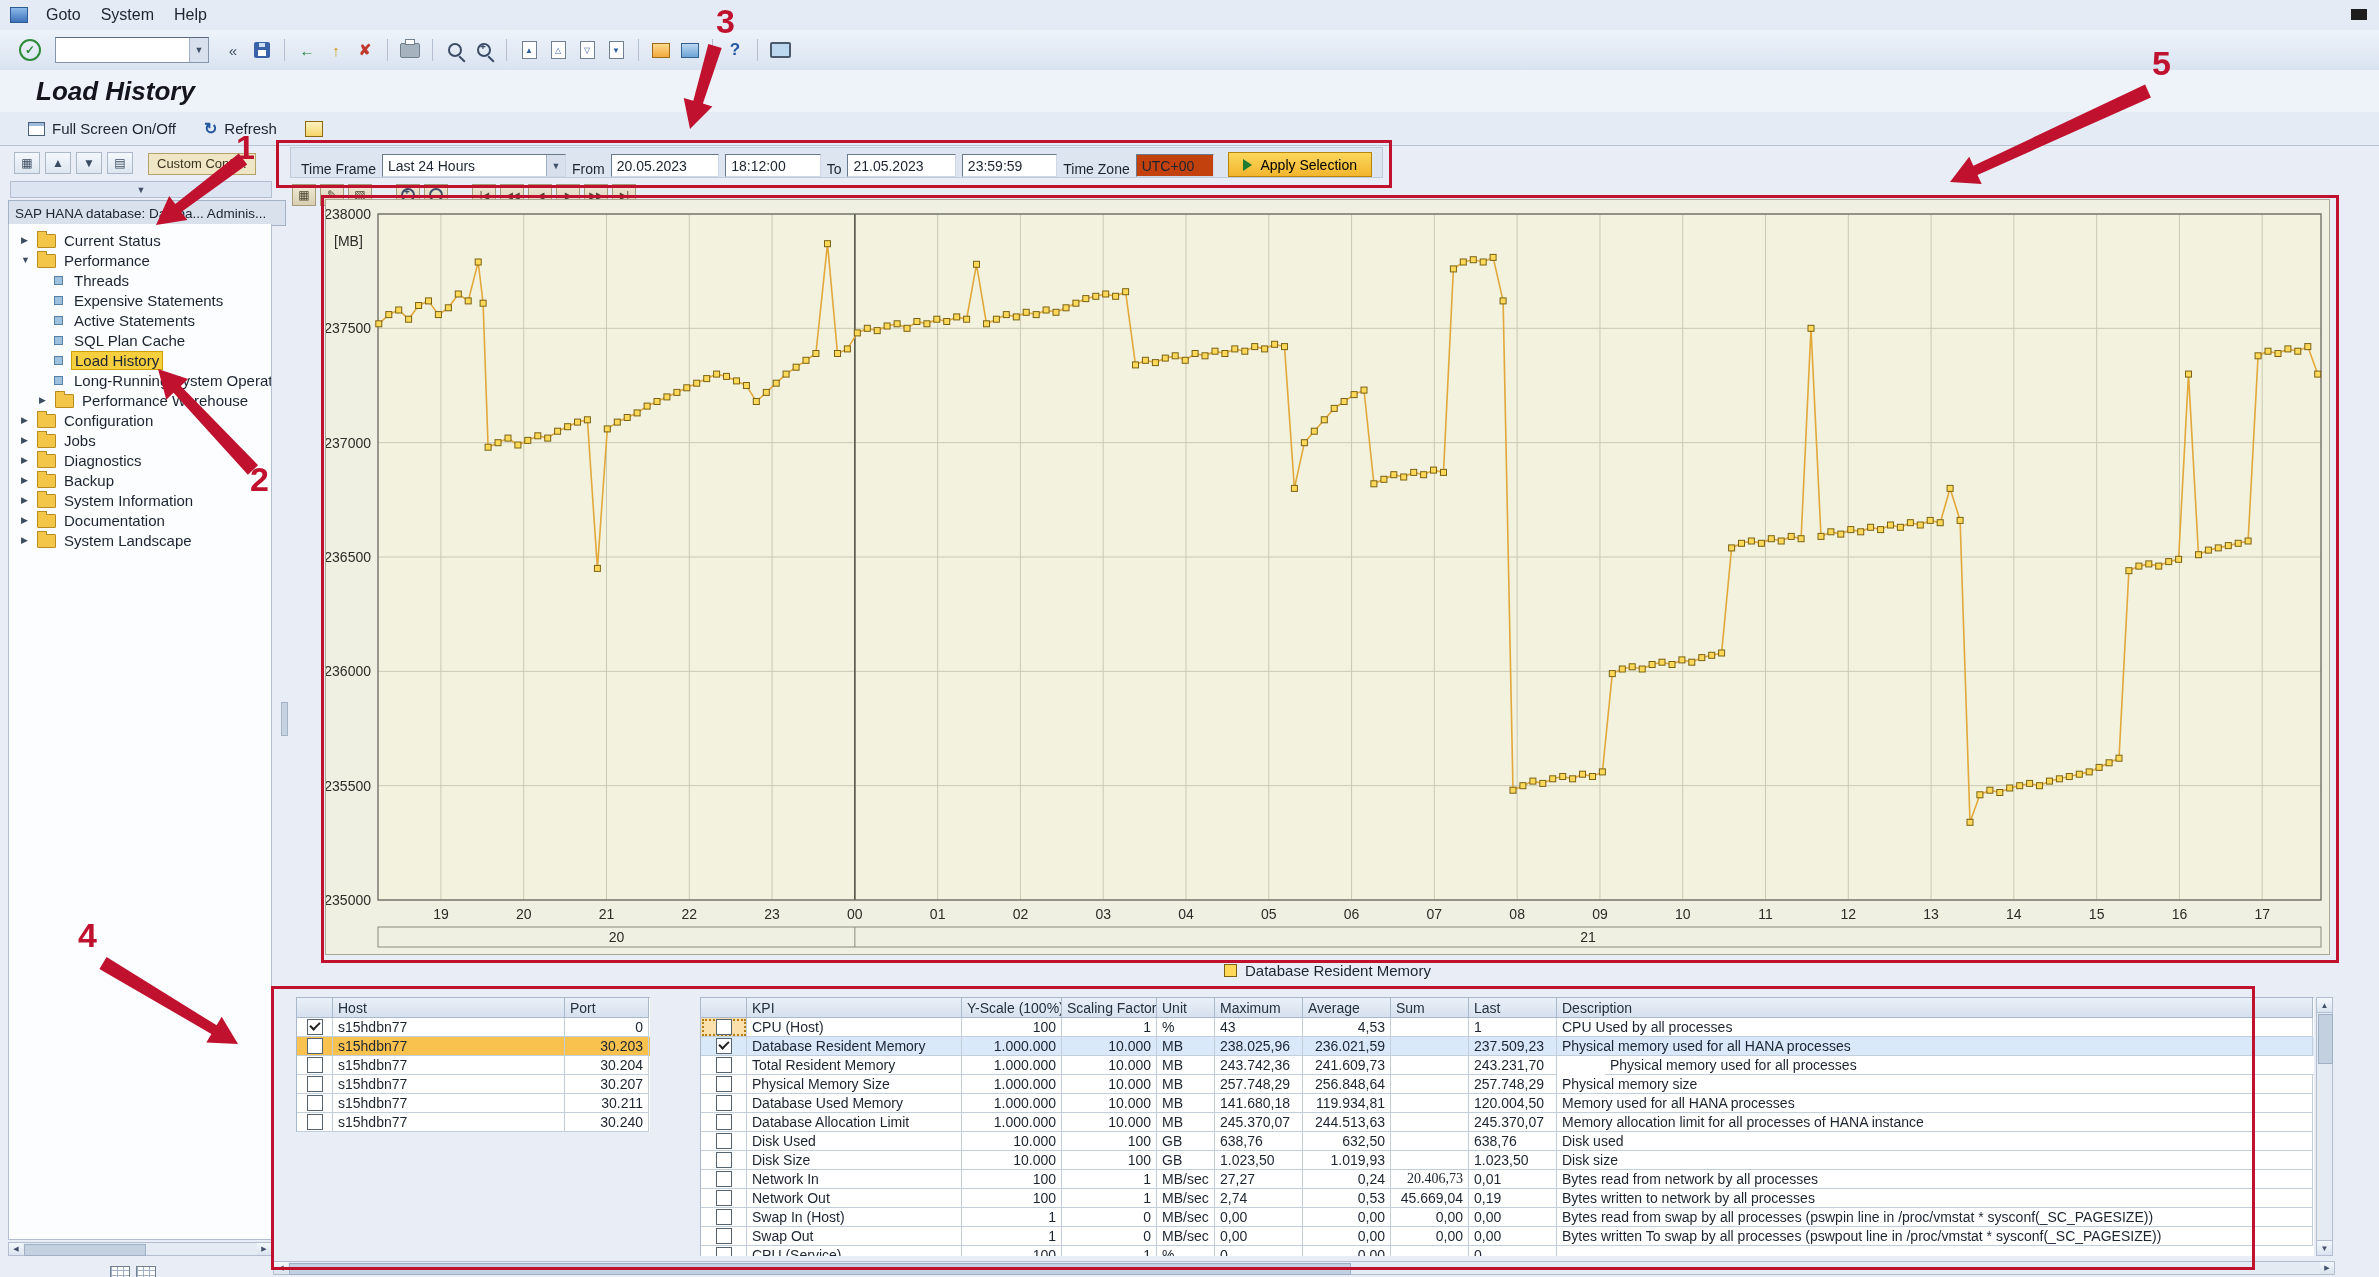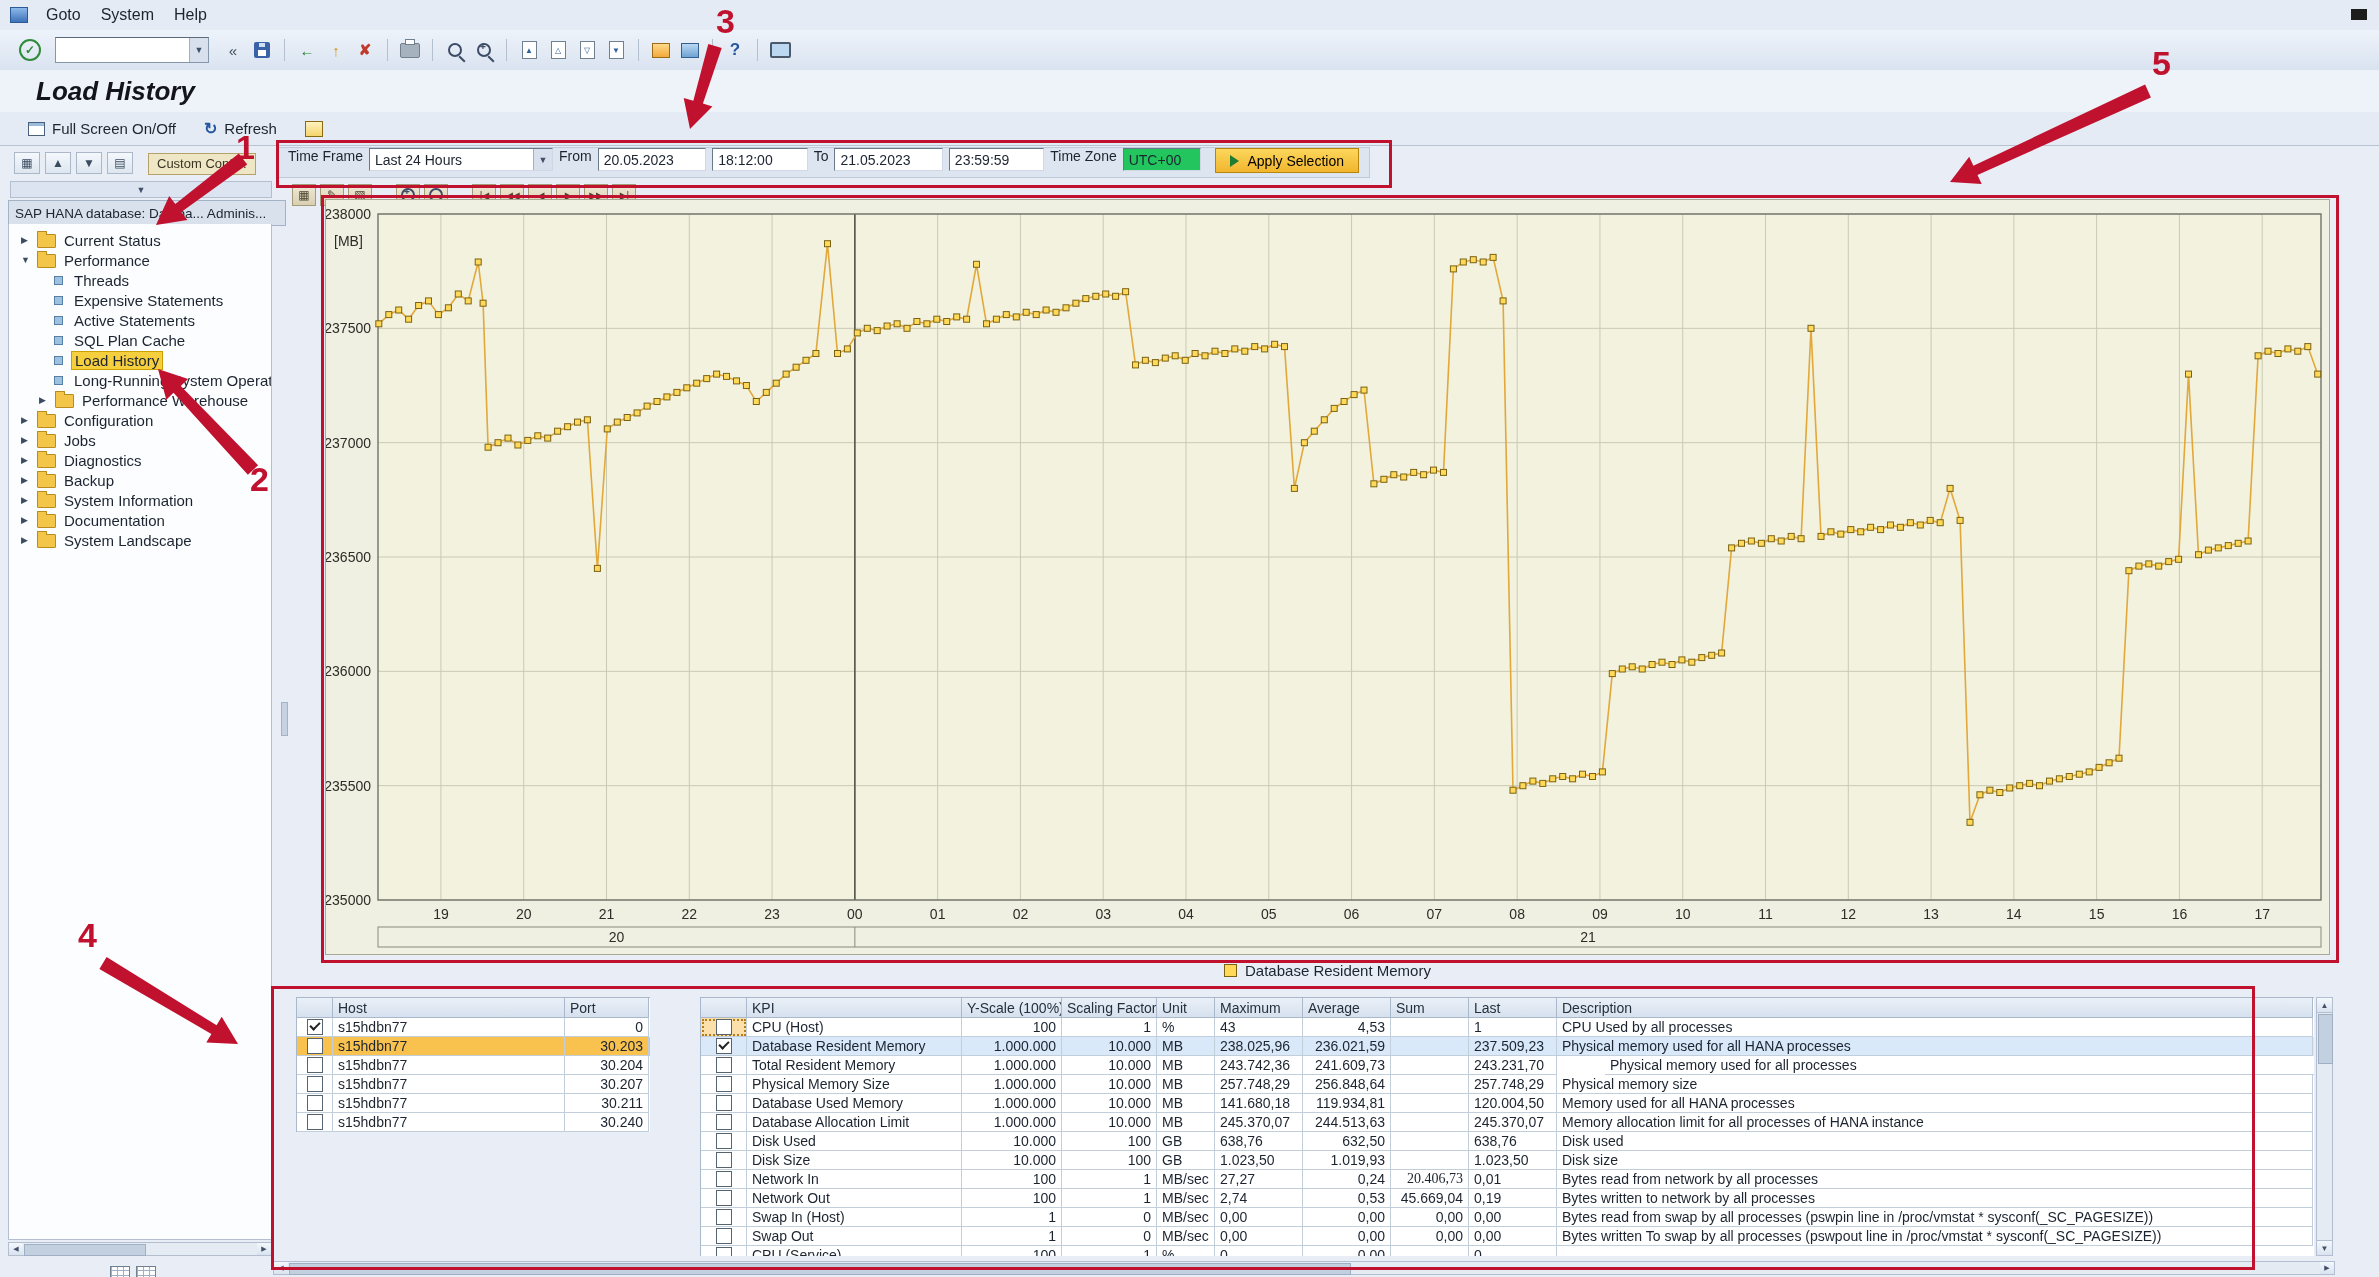--- a/index.html
+++ b/index.html
@@ -72,27 +72,27 @@
   .folder{width:17px;height:12px;background:#f3c64a;border:1px solid #b98c1e;border-radius:1px;position:relative;flex:none;margin-top:2px}
   .folder::before{content:"";position:absolute;top:-4px;left:-1px;width:8px;height:3px;background:#f3c64a;
                   border:1px solid #b98c1e;border-bottom:none;border-radius:1px 1px 0 0}
   .leaf{width:7px;height:7px;background:#9ec1e0;border:1px solid #5580a8;flex:none;margin:0 3px 0 1px}
   .tlabel{padding:0 3px}
   .tlabel.selected{background:#f6cf3f;border:1px solid #caa000}
   .vsplit{position:absolute;left:281px;top:146px;width:7px;height:1110px}
   .grip{margin-top:556px;width:7px;height:34px;background:#c6d2e2;border:1px solid #a3b2c5;box-sizing:border-box}
 
   
-  .timebar{position:absolute;left:277px;top:147px;width:1093px;height:31px;background:#dde5f0;border:1px solid #c0cbda;
-           display:flex;align-items:flex-start;gap:6px;padding:0 10px;font-size:14px;box-sizing:border-box}
+  .timebar{position:absolute;left:290px;top:147px;width:1093px;height:31px;background:#dde5f0;border:1px solid #c0cbda;
+           display:flex;align-items:flex-end;gap:6px;padding:0 10px;font-size:14px;box-sizing:border-box}
   .tblabel{white-space:nowrap}
   .inp{height:23px;background:#fff;border:1px solid;border-color:#68798c #cfd8e4 #cfd8e4 #68798c;
        display:flex;align-items:center;padding:0 5px;font-size:14px;box-sizing:border-box;white-space:nowrap}
   .select{width:198px;justify-content:space-between;padding-right:0}
-  .w-date{width:116px}.w-time{width:102px}.w-tz{width:84px;background:#22c55e}
+  .w-date{width:116px}.w-time{width:102px}.w-tz{width:84px;background:#c2410c}
   .applybtn{height:25px;background:linear-gradient(#fcd75c,#f2b52e);border:1px solid #b8860b;
             display:flex;align-items:center;gap:8px;padding:0 14px;font-size:14px;margin-left:8px;white-space:nowrap}
   .applyic{width:0;height:0;border-left:9px solid #1e7d32;border-top:6px solid transparent;border-bottom:6px solid transparent}
 
   
   .charttools{position:absolute;left:292px;top:184px;display:flex;gap:4px;align-items:center}
   .cbtn{min-width:24px;height:22px;border:1px solid #a59a78;background:linear-gradient(#efe9d6,#d9cfb2);
         font-size:12px;color:#4a4430;display:flex;align-items:center;justify-content:center;padding:0 3px}
   .cgap{width:16px}
   .navtxt{font-size:10px;letter-spacing:-1px}

